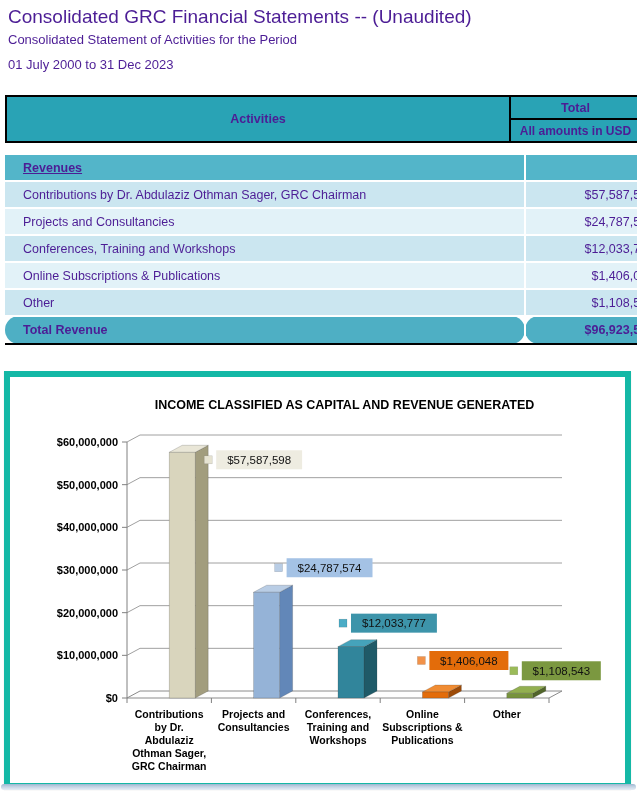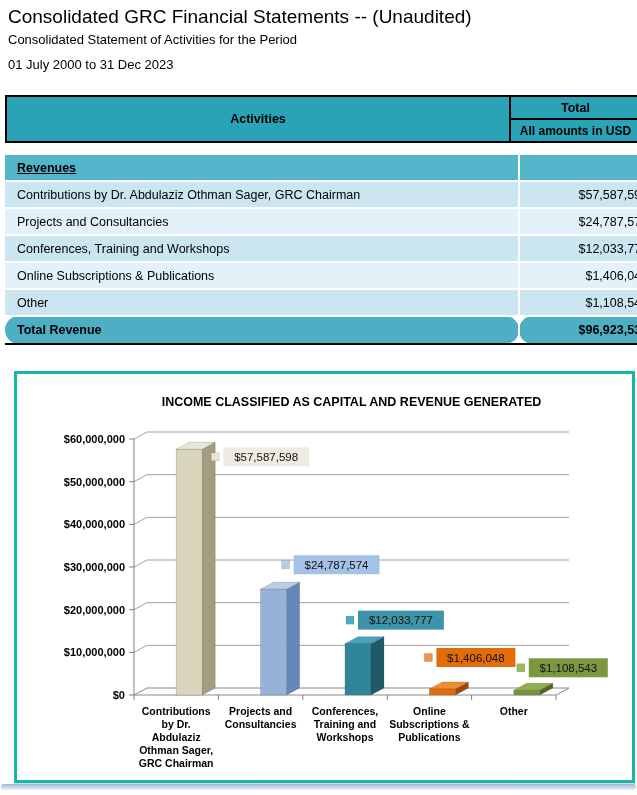--- a/index.html
+++ b/index.html
@@ -1,43 +1,43 @@
 <!DOCTYPE html>
 <html style="--header-bg: #29A3B5; --section-row-bg: #53B5C9; --total-row-bg: #4EAFC4; --row-alt-dark: #CBE6F0; --row-alt-light: #E2F2F8;"><head>
 <meta charset="utf-8">
 <style>
   html,body{margin:0;padding:0;background:#fff;}
   .page{position:relative;width:637px;height:795px;background:#fff;overflow:hidden;
-        font-family:"Liberation Sans",sans-serif;color:#000000;}
+        font-family:"Liberation Sans",sans-serif;color:#4c1d95;}
   .page-title{position:absolute;top:6px;left:8px;margin:0;font-size:19px;font-weight:500;letter-spacing:0;}
   .sub1{position:absolute;top:32px;left:8px;font-size:13px;}
   .sub2{position:absolute;top:57px;left:8px;font-size:13px;}
 
   table{border-collapse:collapse;table-layout:fixed;}
   .hdr{position:absolute;top:95px;left:5px;width:627px;}
   .hdr td{background:var(--header-bg,#29A3B5);border:2px solid #000;
           font-weight:bold;font-size:12.5px;text-align:center;vertical-align:middle;}
   .hdr .desc{width:500px;}
   .hdr .tot{width:127px;height:19px;}
   .hdr .note{height:19px;font-size:12px;}
 
   .bodytbl{position:absolute;top:155px;left:5px;width:627px;font-size:12.5px;}
   .bodytbl td{height:23px;border-bottom:2px solid #fff;vertical-align:middle;}
-  .bodytbl .lbl{width:500px;padding-left:12px;}
+  .bodytbl .lbl{width:500px;padding-left:18px;}
   .bodytbl .val{width:127px;text-align:right;padding-right:8px;border-left:2px solid #fff;}
   .section-row td{background:var(--section-row-bg,#53B5C9);font-weight:bold;}
   .section-row .lbl span{text-decoration:underline;}
   .alt-dark td{background:var(--row-alt-dark,#CBE6F0);}
   .alt-light td{background:var(--row-alt-light,#E2F2F8);}
   .total-row td{background:var(--total-row-bg,#4EAFC4);font-weight:bold;height:24px;
                 border-top:2px solid #000;border-bottom:2px solid #000;border-radius:14px;}
   .total-row .val{position:relative;}
 
-  .chart-box{position:absolute;top:371px;left:14px;width:615px;height:406px;
-             border:3px solid #14b8a6;background:#fff;box-shadow:0 1px 1px rgba(0,0,0,.15);}
+  .chart-box{position:absolute;top:371px;left:4px;width:615px;height:406px;
+             border:6px solid #14b8a6;background:#fff;box-shadow:0 1px 1px rgba(0,0,0,.15);}
   .ctitle{font-family:"Liberation Sans",sans-serif;font-size:12.5px;font-weight:bold;fill:#000;}
   .ytick{font-family:"Liberation Sans",sans-serif;font-size:11px;font-weight:bold;fill:#000;}
   .cat{font-family:"Liberation Sans",sans-serif;font-size:10.5px;font-weight:bold;fill:#000;}
   .dlabel{font-family:"Liberation Sans",sans-serif;font-size:11.5px;fill:#111;}
 
   .bottom-strip{position:absolute;top:784px;left:1px;width:635px;height:6px;border-radius:3px;
                 background:linear-gradient(180deg,#9fb6d0 0%,#c3d3e4 45%,#e6edf5 100%);}
 </style>
 </head>
 <body>

